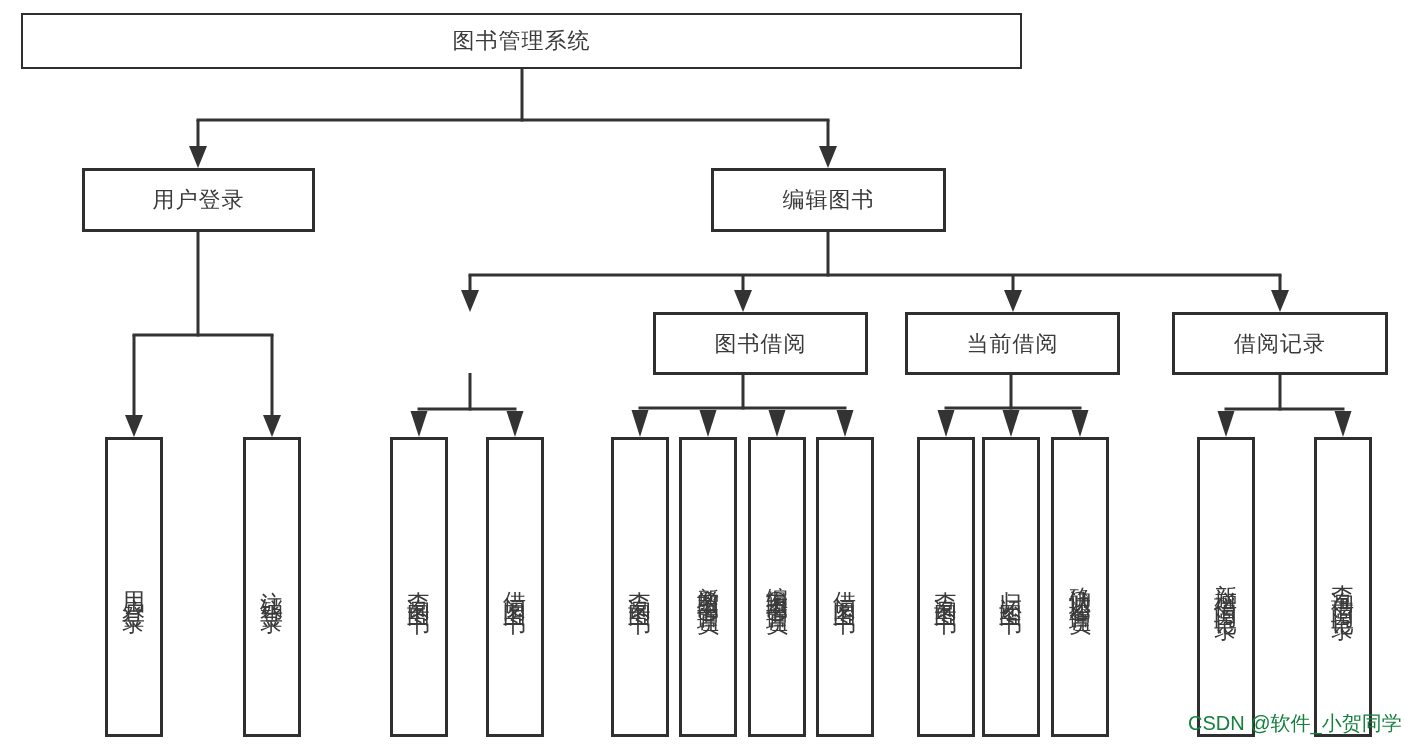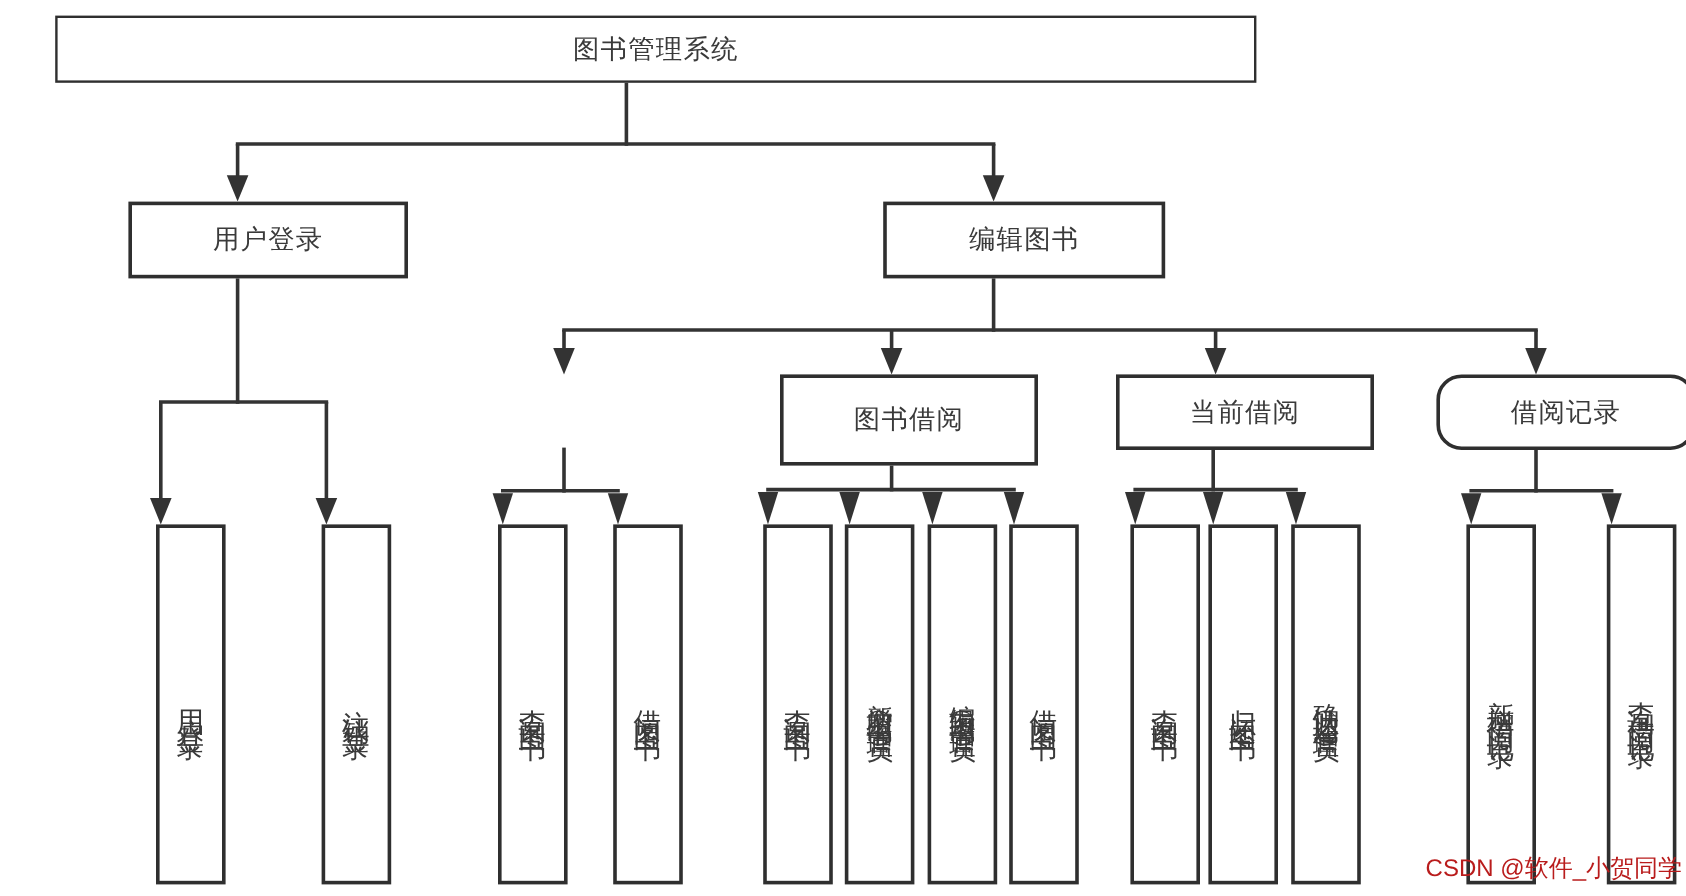--- a/index.html
+++ b/index.html
@@ -20,30 +20,29 @@
   .box {
     position: absolute;
     box-sizing: border-box;
     background: #ffffff;
     border: 3px solid #2f2f2f;
     display: flex;
     align-items: center;
     justify-content: center;
     color: #3a3a3a;
     z-index: 1;
-    margin-left: 25px;
   }
   .h-box { font-size: 22px; letter-spacing: 1px; }
   #b-root { left: 21px; top: 13px; width: 1001px; height: 56px; border-width: 2px; }
   #b-l2-0 { left: 82px;  top: 168px; width: 233px; height: 64px; }
   #b-l2-1 { left: 711px; top: 168px; width: 235px; height: 64px; }
   #b-l3-0 { left: 362px;  top: 312px; width: 215px; height: 63px; }
-  #b-l3-1 { left: 625px;  top: 312px; width: 215px; height: 76px; }
+  #b-l3-1 { left: 653px;  top: 312px; width: 215px; height: 63px; }
   #b-l3-2 { left: 905px;  top: 312px; width: 215px; height: 63px; }
-  #b-l3-3 { left: 1172px; top: 312px; width: 216px; height: 63px; border-radius: 21px; }
+  #b-l3-3 { left: 1172px; top: 312px; width: 216px; height: 63px; }
   .v-box { top: 437px; width: 58px; height: 300px; }
   .v-box .vlbl {
     writing-mode: vertical-rl;
     font-size: 23px;
     letter-spacing: 7px;
     line-height: 52px;
     white-space: nowrap;
   }
   .v-box.long .vlbl { font-size: 22px; letter-spacing: 4px; }
   #b-l4-0  { left: 105px; }
@@ -57,21 +56,21 @@
   #b-l4-8  { left: 917px; }
   #b-l4-9  { left: 982px; }
   #b-l4-10 { left: 1051px; }
   #b-l4-11 { left: 1197px; }
   #b-l4-12 { left: 1314px; }
   .watermark {
     position: absolute;
     left: 1188px;
     top: 710px;
     font-size: 20px;
-    color: #b91c1c;
+    color: #15803d;
     z-index: 5;
     white-space: nowrap;
   }
   .wires line { stroke: #333333; stroke-width: 3; }
   .wires polygon { fill: #333333; stroke: none; }
 </style>
 </head>
 <body>
 
 <div class="stage">

